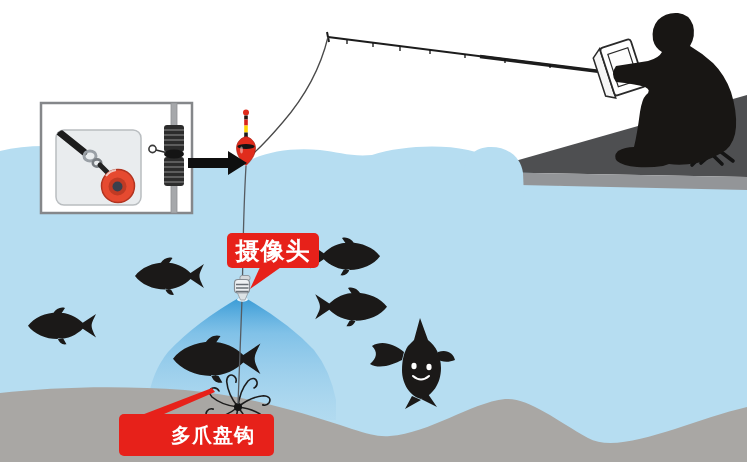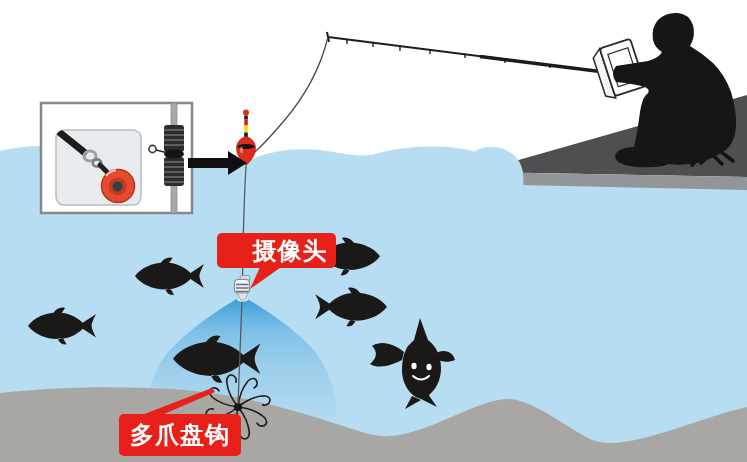--- a/index.html
+++ b/index.html
@@ -2,22 +2,22 @@
 <html><head>
 <meta charset="utf-8">
 <style>
   html,body{margin:0;padding:0;background:#ffffff;}
   #stage{position:relative;width:747px;height:462px;overflow:hidden;background:#ffffff;
          font-family:"Liberation Sans","DejaVu Sans",sans-serif;}
   #stage svg{position:absolute;left:0;top:0;}
   .callout{position:absolute;display:flex;align-items:center;justify-content:center;
            background:#e7211a;color:#ffffff;font-weight:bold;border-radius:5px;
            letter-spacing:1px;line-height:1;user-select:none;}
-  #camera-label{left:217px;top:233px;width:92px;height:35px;font-size:24px;padding-left:27px;}
-  #hook-label{left:119px;top:414px;width:122px;height:42px;font-size:24px;}
+  #camera-label{left:227px;top:233px;width:92px;height:35px;font-size:24px;}
+  #hook-label{left:119px;top:414px;width:122px;height:42px;font-size:20px;padding-left:33px;}
 </style>
 </head>
 <body>
 
 <div id="stage">
 <svg width="747" height="462" viewBox="0 0 747 462">
   <defs>
     <linearGradient id="coneGrad" x1="0" y1="296" x2="0" y2="420" gradientUnits="userSpaceOnUse">
       <stop offset="0" stop-color="#2e95d3" stop-opacity="0.95"></stop>
       <stop offset="0.3" stop-color="#55abe0" stop-opacity="0.55"></stop>

